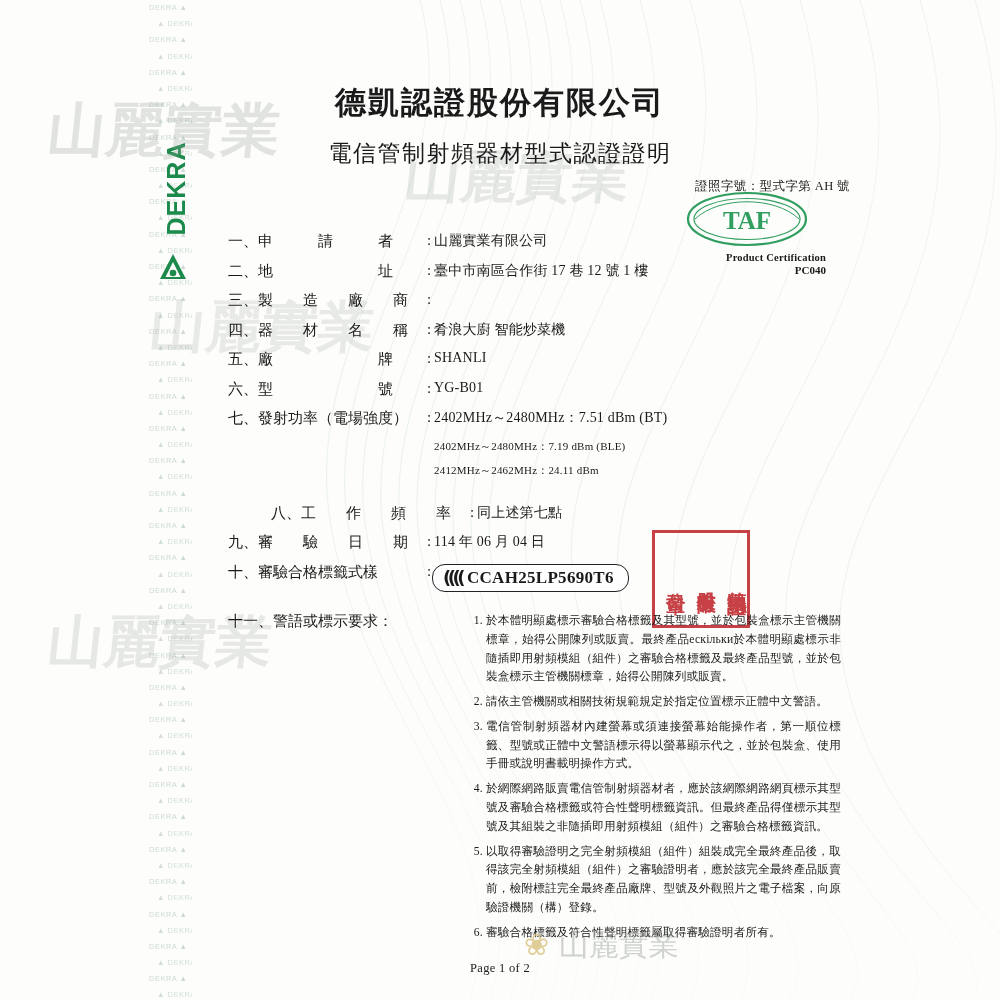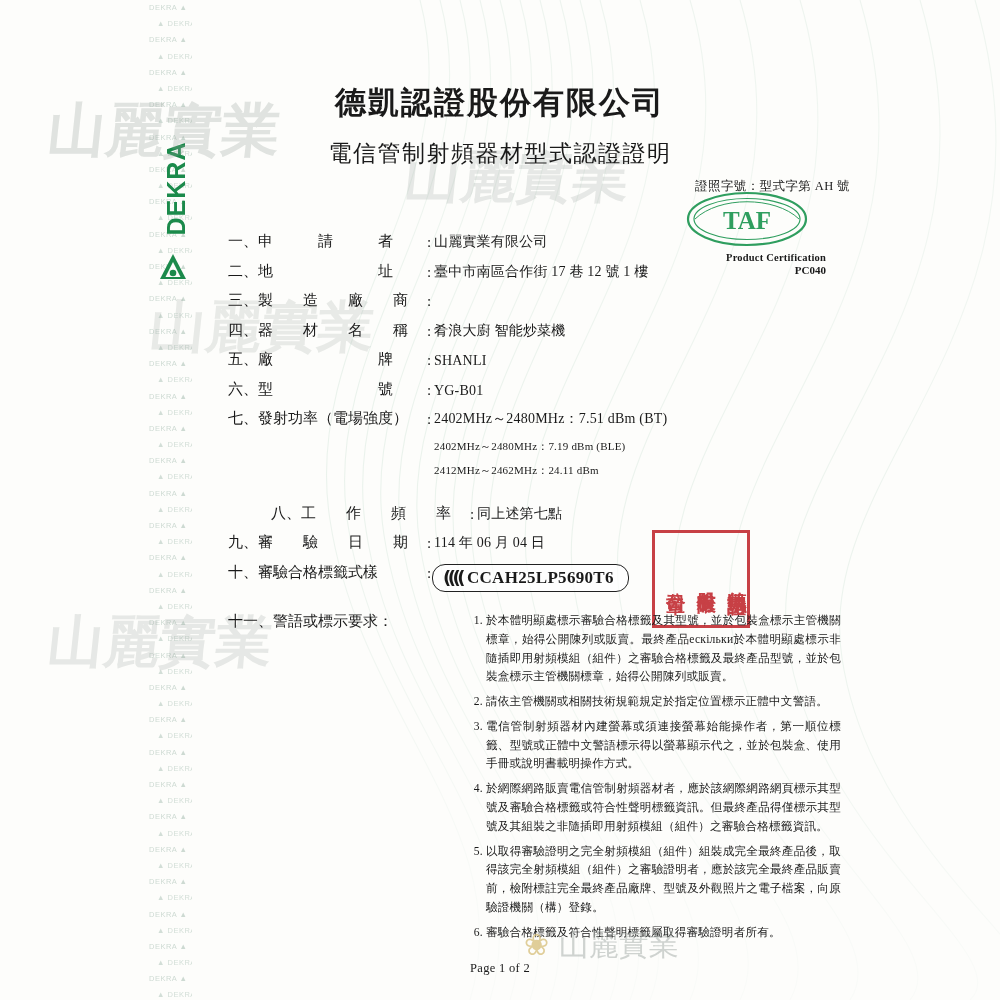--- a/index.html
+++ b/index.html
@@ -170,21 +170,21 @@
 
   
   .fields {
     position: absolute;
     left: 228px;
     top: 232px;
     width: 600px;
   }
   .frow {
     display: flex;
-    align-items: flex-end;
+    align-items: flex-start;
     margin-bottom: 10.5px;
     font-size: 15px;
   }
   .flabel {
     width: 196px;
     flex: none;
     display: flex;
     font-size: 15px;
     letter-spacing: 0px;
   }

